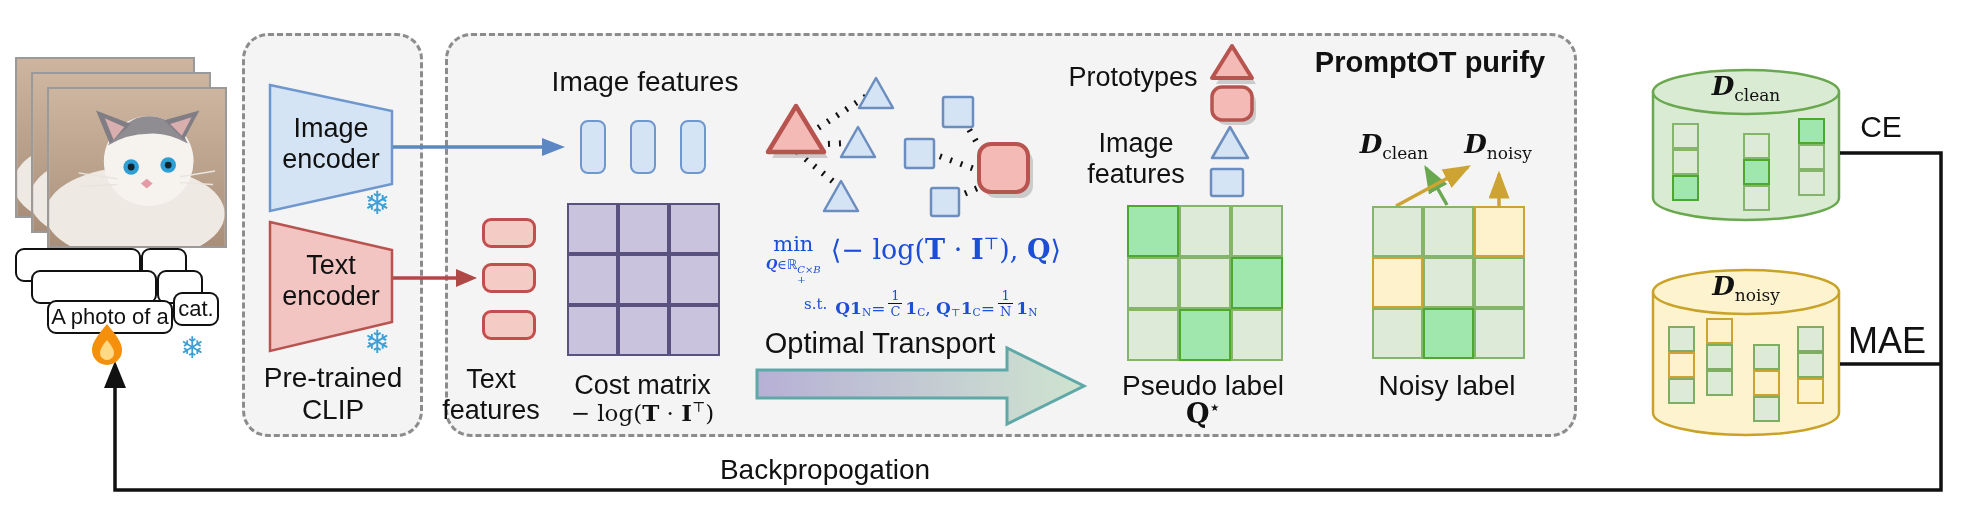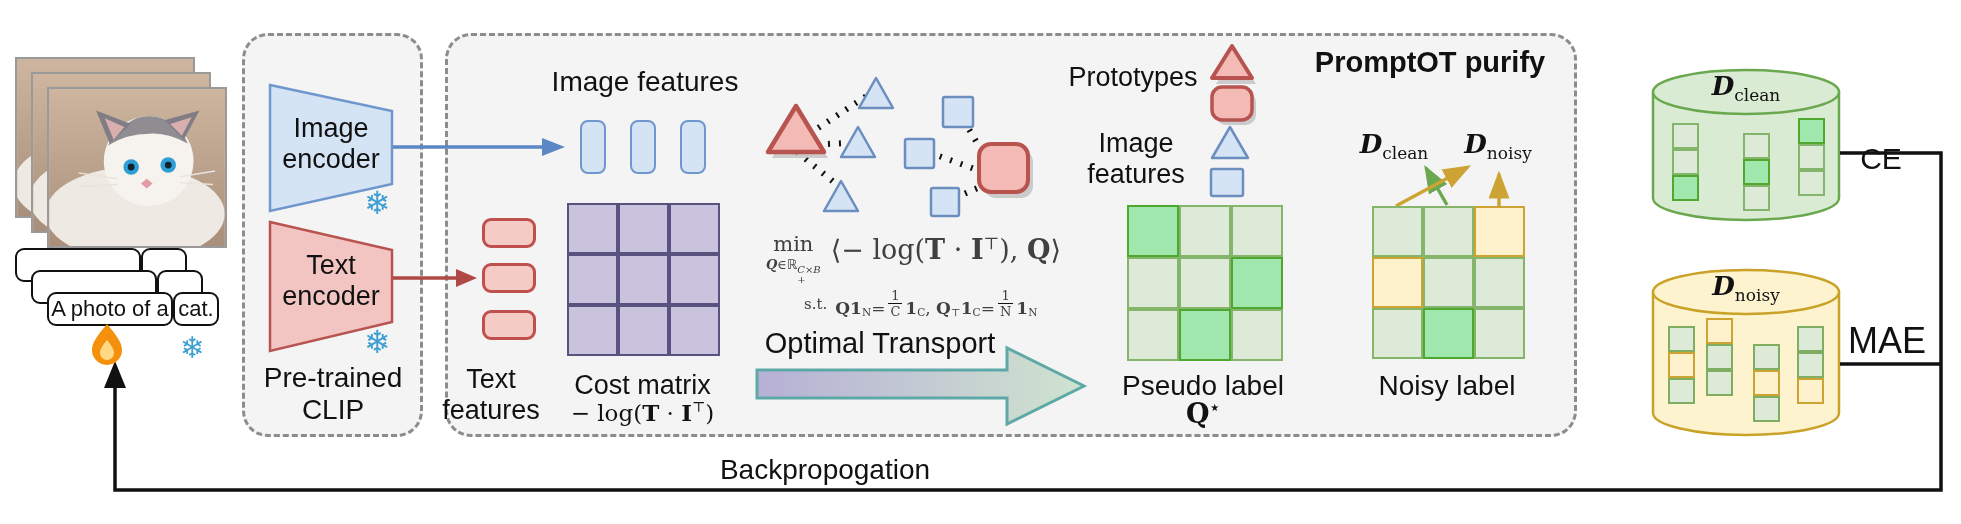--- a/index.html
+++ b/index.html
@@ -24,21 +24,21 @@
   .cell{box-sizing:border-box;border:2.5px solid #777;}
   .cell.p     {background:#c9c3de;border-color:#5a527e;border-width:2.5px;}
   .cell.light {background:#dcead7;border-color:#85b56a;}
   .cell.dark  {background:#a0e7ae;border-color:#4ea72e;}
   .cell.yellow{background:#fdf2cb;border-color:#cda434;}
   .cell.green {background:#dcead7;border-color:#7fae63;}
   .dbcol{position:absolute;display:flex;flex-direction:column;z-index:3;}
   .dbcol .cell{width:27px;height:26px;}
   .math{font-family:"DejaVu Serif","DejaVu Sans",serif;color:#111;}
   .math b{font-weight:bold;}
-  .formula{position:absolute;z-index:3;color:#404040;}
+  .formula{position:absolute;z-index:3;color:#1d4ed8;}
   .f-line1{display:flex;align-items:flex-start;gap:10px;}
   .f-min{display:flex;flex-direction:column;align-items:center;font-size:21px;line-height:1;}
   .f-min-sub{font-size:13px;margin-top:3px;font-style:italic;}
   .f-obj{font-size:27px;line-height:1.1;}
   .f-line2{display:flex;align-items:center;gap:8px;margin-top:4px;margin-left:38px;font-size:15px;}
   .f-cons{font-size:17px;display:inline-flex;align-items:flex-end;}
   sup,sub{font-size:62%;}
   .ss{display:inline-flex;flex-direction:column;align-items:flex-start;line-height:1;vertical-align:-4px;}
   .ss sup,.ss sub{font-size:10px;}
   .frac{display:inline-flex;flex-direction:column;align-items:center;font-size:13px;line-height:1.05;margin:0 3px;vertical-align:middle;}
@@ -67,21 +67,21 @@
   <div class="photo" style="left:47px;top:87px;width:180px;height:161px;">
     <svg viewBox="0 0 180 161">
         <use href="#cat-pic"></use>
       </svg>
     </div>
 
   <div class="card" style="left:15px;top:248px;width:126px;height:34px;"></div>
   <div class="card" style="left:141px;top:248px;width:46px;height:34px;"></div>
   <div class="card" style="left:31px;top:270px;width:126px;height:34px;"></div>
   <div class="card" style="left:157px;top:270px;width:46px;height:34px;"></div>
-  <div class="card" style="left:47px;top:292px;width:126px;height:34px;">
+  <div class="card" style="left:47px;top:300px;width:126px;height:34px;">
       <span>A photo of a</span>
     </div>
   <div class="card" style="left:173px;top:292px;width:46px;height:34px;">
       <span>cat.</span>
     </div>
 
   <span class="snow" style="left:180px;top:330px;font-size:30px;">❄</span>
   <span class="snow" style="left:364px;top:184px;font-size:32px;">❄</span>
   <span class="snow" style="left:364px;top:323px;font-size:32px;">❄</span>
 
@@ -311,21 +311,21 @@
   <div class="dbcol" style="left:1743px;top:133px;">
       <div class="cell light"></div>
       <div class="cell dark"></div>
       <div class="cell light"></div>
     </div>
   <div class="dbcol" style="left:1798px;top:118px;">
       <div class="cell dark"></div>
       <div class="cell light"></div>
       <div class="cell light"></div>
     </div>
-  <div class="lbl" style="left:1848px;top:110px;width:66px;font-size:30px;margin-top:32px;">CE</div>
+  <div class="lbl" style="left:1848px;top:110px;width:66px;font-size:30px;">CE</div>
 
   <div class="lbl dlabel" style="left:1660px;top:272px;width:172px;">
     <span>D</span><sub>noisy</sub></div>
   <div class="dbcol" style="left:1668px;top:326px;">
       <div class="cell green"></div>
       <div class="cell yellow"></div>
       <div class="cell green"></div>
     </div>
   <div class="dbcol" style="left:1706px;top:318px;">
       <div class="cell yellow"></div>

